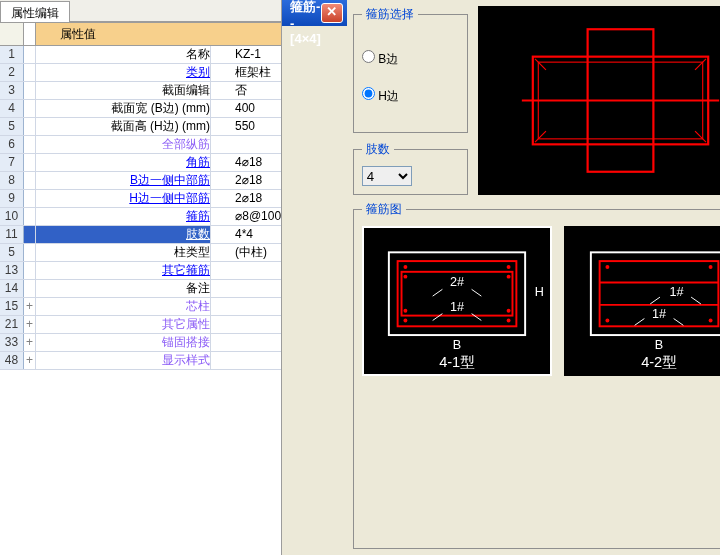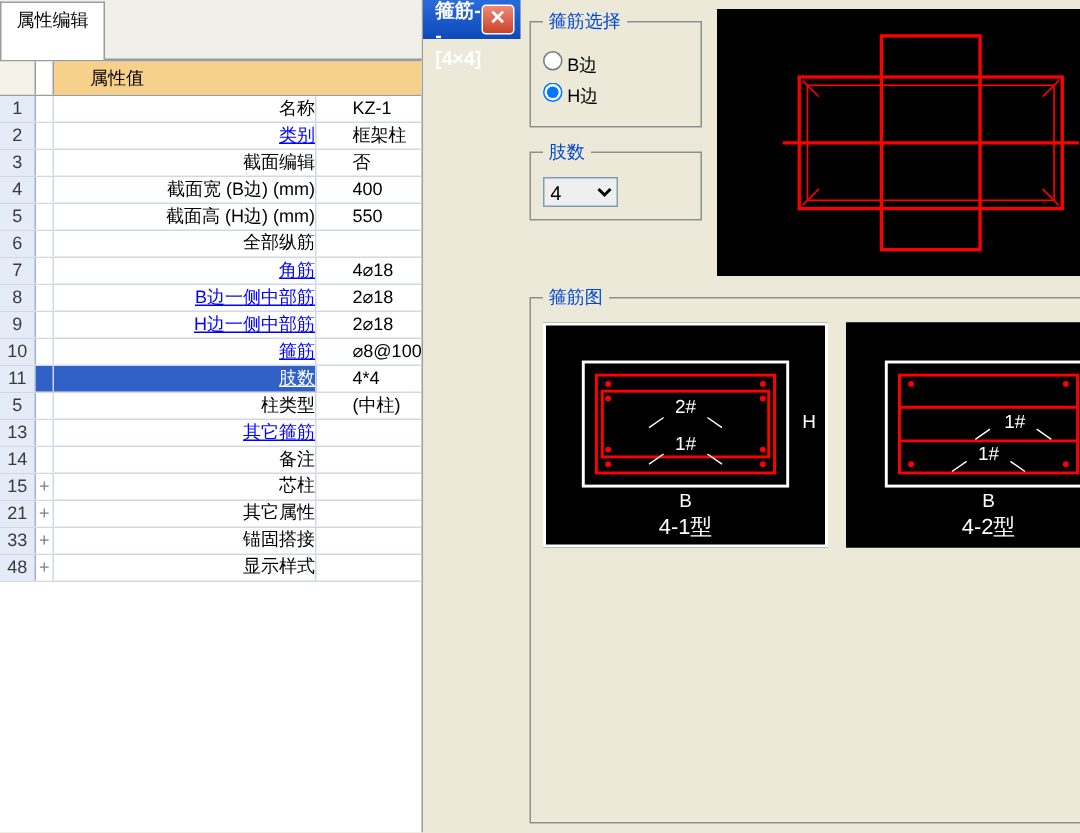--- a/index.html
+++ b/index.html
@@ -17,21 +17,21 @@
   .left-panel {
     width: 303px;
     height: 555px;
     background: #ffffff;
     display: flex;
     flex-direction: column;
     border-right: 1px solid #9c9c9c;
   }
   .tabbar {
     display:flex;
-    height:40px;
+    height:22px;
     border-bottom:1px solid #9c9c9c;
     background:#f0efe9;
   }
   .tab {
     padding: 3px 10px;
     border: 1px solid #9c9c9c;
     border-bottom: none;
     background: #ffffff;
     position: relative;
     top: 1px;
@@ -81,21 +81,21 @@
     text-align:right;
   }
   .grid-row.header .col-name { text-align:center; }
   .col-val {
     flex:1;
     padding-left:24px;
     white-space:nowrap;
     overflow:hidden;
   }
   .row-link .col-name { color:#0000ff; text-decoration:underline; }
-  .row-dim .col-name { color:#000000;font-family:Liberation Mono, monospace; }
+  .row-dim .col-name { color:#8b5cf6; }
   .row-sel .col-name,
   .row-sel .col-exp { background:#3161c6; color:#ffffff; }
 
   
   .right-panel {
     flex:1;
     display:flex;
     flex-direction:row;
     background:#ece9d8;
   }
@@ -135,21 +135,21 @@
     border:1px solid #8f8f8f;
     padding:8px;
   }
   legend {
     color:#0046d5;
     padding:0 4px;
   }
 
   .top-row { display:flex; gap:10px; }
   .left-col { width:115px; display:flex; flex-direction:column; gap:8px; }
-  .radio-group label { display:block; margin:3px 0; }
+  .radio-group label { display:block; margin:19px 0; }
   select.limb {
     width:50px;
     height:20px;
     border:1px solid #7f9db9;
   }
 
   .preview-big {
     flex:1;
     background:#000000;
     min-height:150px;

